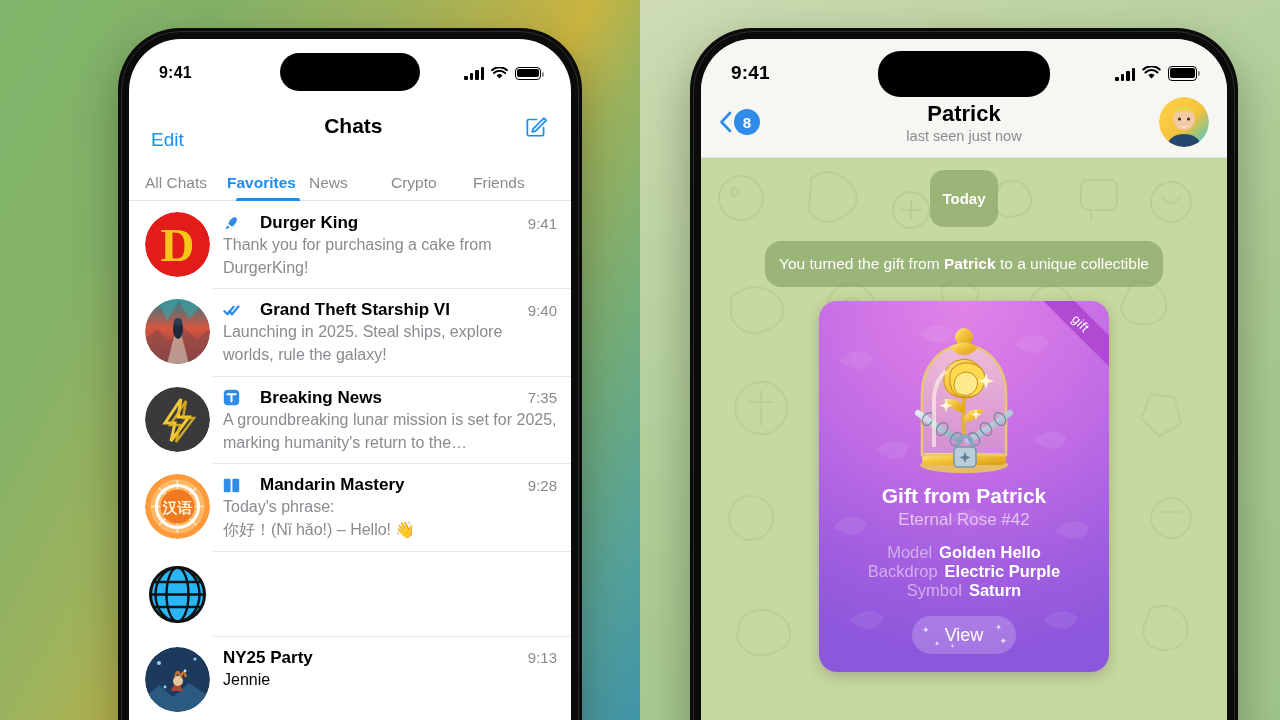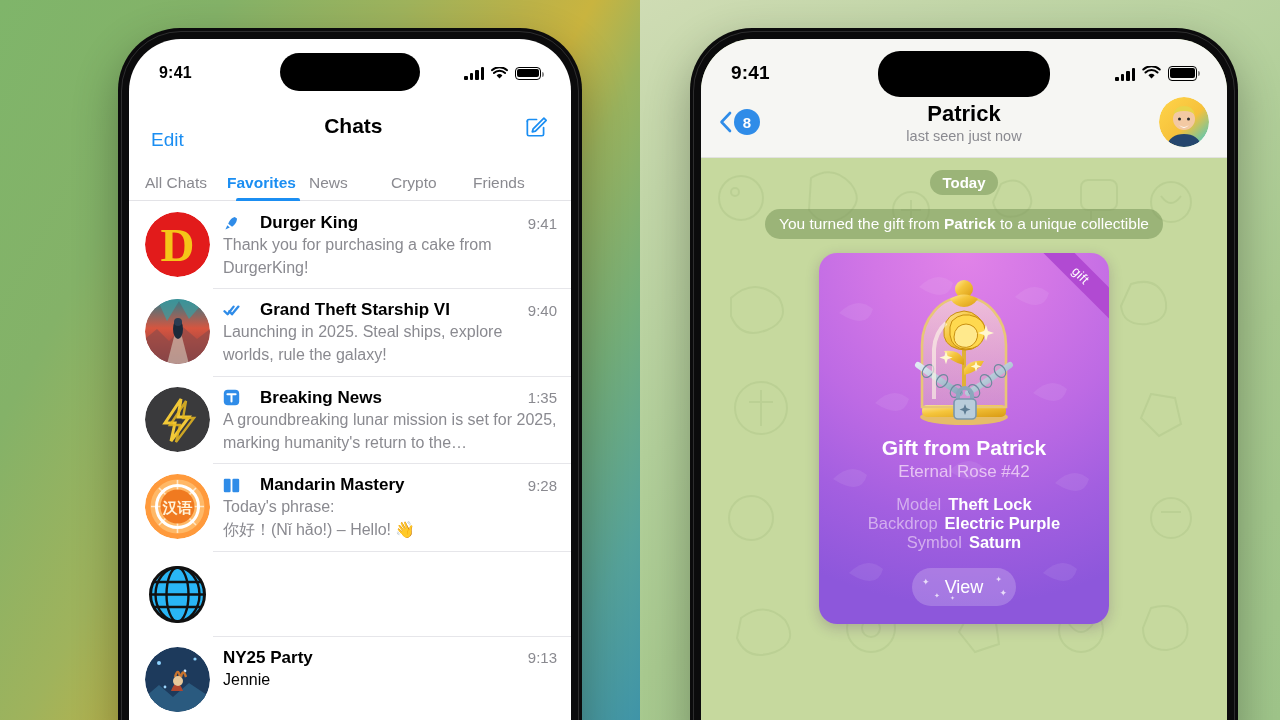--- a/index.html
+++ b/index.html
@@ -157,27 +157,27 @@
 
   .chatbg {
     flex: 1; position: relative; overflow: hidden;
     background: #c6d99e;
   }
   .chatbg .doodles { position:absolute; inset:0; opacity:.5; }
 
   .day-chip {
     margin: 12px auto 0 auto; width: fit-content;
     background: rgba(120,150,90,.55); color:#fff; font-weight:bold;
-    font-size: 15px; padding: 4px 12px; border-radius: 14px;
+    font-size: 15px; padding: 20px 12px; border-radius: 14px;
     position: relative;
   }
   .sys-chip {
     margin: 14px auto 12px auto; width: fit-content; max-width: 94%;
     background: rgba(120,150,90,.55); color:#fff;
-    font-size: 15.5px; padding: 6px 14px; border-radius: 16px;
+    font-size: 15.5px; padding: 14px 14px; border-radius: 16px;
     position: relative; text-align:center;
   }
   .sys-chip b { font-weight: bold; }
 
   
   .gift-card {
     position: relative;
     margin: 14px auto 0 auto;
     width: 290px; border-radius: 18px;
     overflow: hidden;
@@ -329,21 +329,21 @@
             <path d="M41 14 L25 38 L35 38 L31 55 L49 31 L38 31 Z" fill="none" stroke="#e8b820" stroke-width="2.4" opacity=".85"></path>
           </svg>
         </div>
         <div class="chat-body">
           <div class="chat-top">
             <svg class="verified" viewBox="0 0 17 17">
               <rect x="0.8" y="0.8" width="15.4" height="15.4" rx="4" fill="#2f8ce8"></rect>
               <path d="M4.4 5.2 H12.6 M8.5 5.2 V12.4" stroke="#fff" stroke-width="2" stroke-linecap="round"></path>
             </svg>
             <span class="chat-name">Breaking News</span>
-            <span class="chat-time">1:35</span>
+            <span class="chat-time">7:35</span>
           </div>
           <div class="chat-msg">A groundbreaking lunar mission is set for 2025, marking humanity's return to the…</div>
         </div>
       </div>
 
       <div class="chat-row">
         <div class="avatar">
           <svg viewBox="0 0 65 65" width="65" height="65">
             <circle cx="32.5" cy="32.5" r="32.5" fill="#ff9a3c"></circle>
             <circle cx="32.5" cy="32.5" r="27" fill="#ffb866"></circle>
@@ -612,21 +612,21 @@
             <path d="M50 132 V82 a30 36 0 0 1 12 -26" stroke="#fffbe8" stroke-width="4" fill="none" opacity=".6"></path>
           </svg>
         </div>
 
         <div class="gift-title">Gift from Patrick</div>
         <div class="gift-sub">Eternal Rose #42</div>
 
         <div class="attrs">
           <div class="attr-row">
             <span class="attr-k">Model</span>
-            <span class="attr-v">Theft Lock</span>
+            <span class="attr-v">Golden Hello</span>
           </div>
           <div class="attr-row">
             <span class="attr-k">Backdrop</span>
             <span class="attr-v">Electric Purple</span>
           </div>
           <div class="attr-row">
             <span class="attr-k">Symbol</span>
             <span class="attr-v">Saturn</span>
           </div>
         </div>

